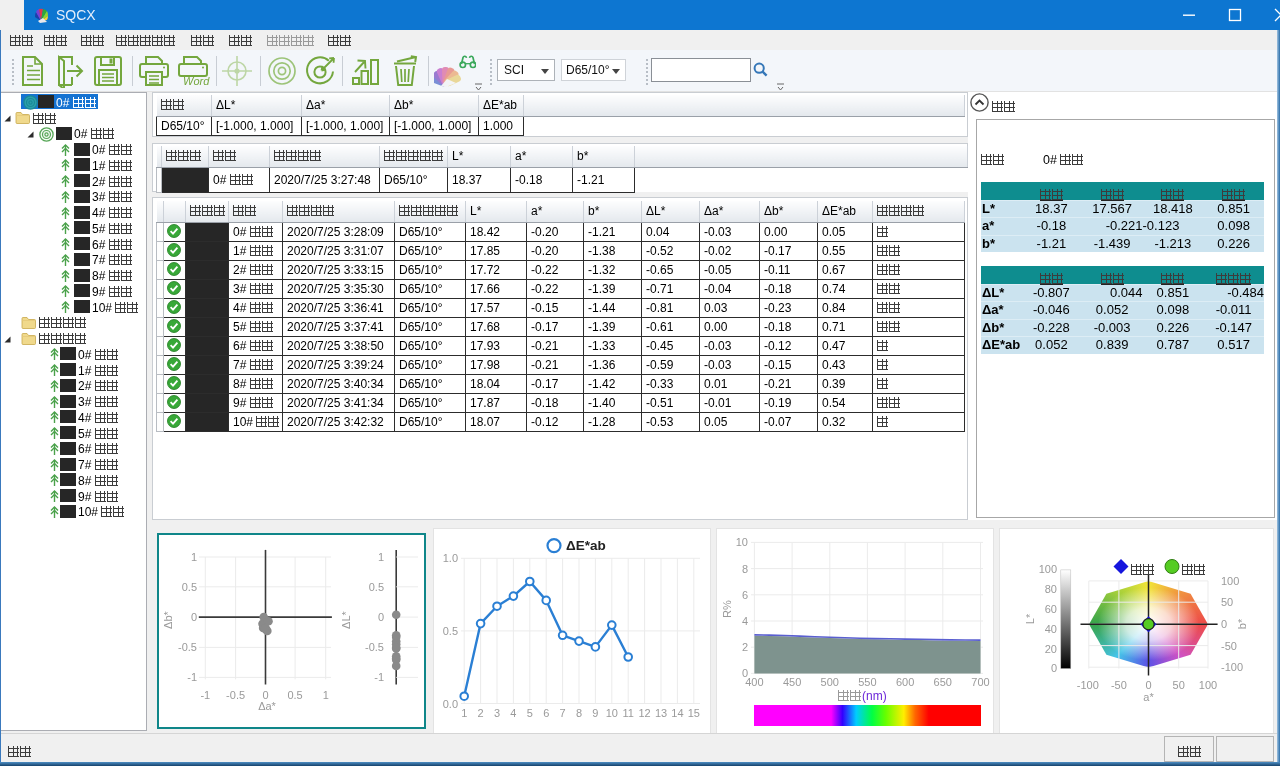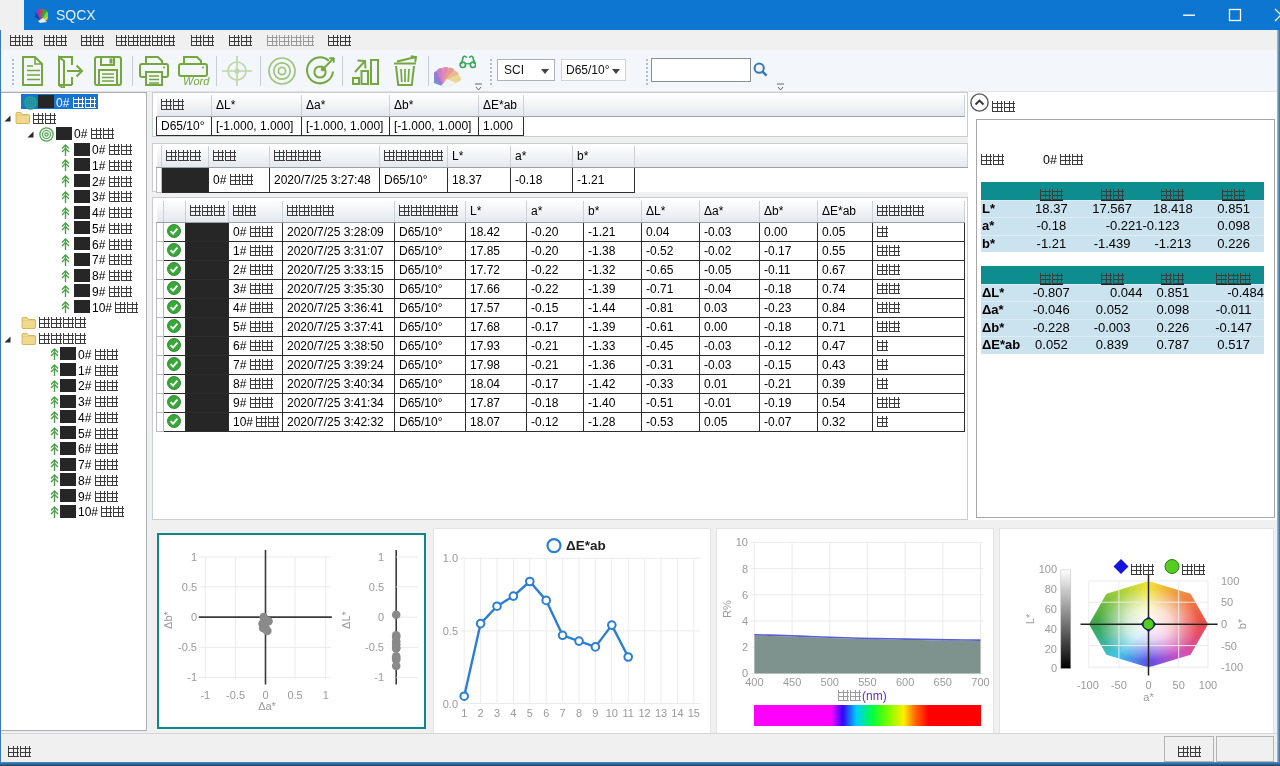--- a/index.html
+++ b/index.html
@@ -720,21 +720,21 @@
             </svg></td>
           <td>
             <div style="width:42px;height:18px;background:#262626;margin-left:-4px"></div>
           </td>
           <td>7# <span class="h "></span><span class="h "></span></td>
           <td>2020/7/25 3:39:24</td>
           <td>D65/10°</td>
           <td>17.98</td>
           <td>-0.21</td>
           <td>-1.36</td>
-          <td>-0.31</td>
+          <td>-0.59</td>
           <td>-0.03</td>
           <td>-0.15</td>
           <td>0.43</td>
           <td><span class="h "></span></td>
         </tr>
         <tr class="gb">
           <td class="gut"></td>
           <td style="padding-left:3px"><svg width="14" height="14" viewBox="0 0 14 14" style="vertical-align:-2px">
               <circle cx="7" cy="7" r="6.5" fill="#38a838"></circle>
               <circle cx="7" cy="7" r="6.5" fill="none" stroke="#1d7a1d" stroke-width="0.8"></circle>

